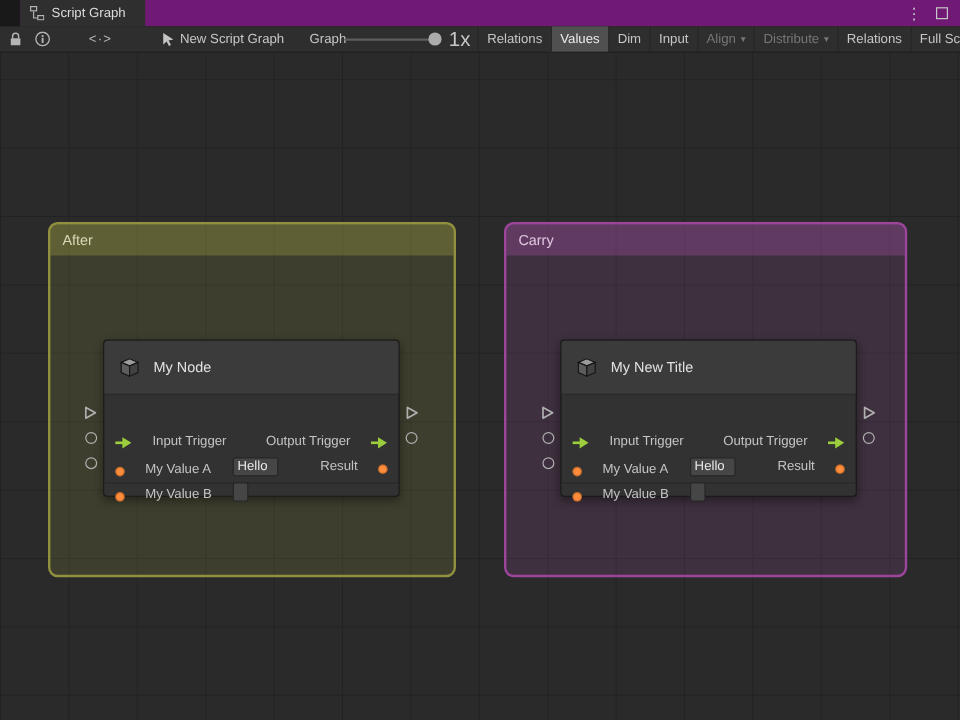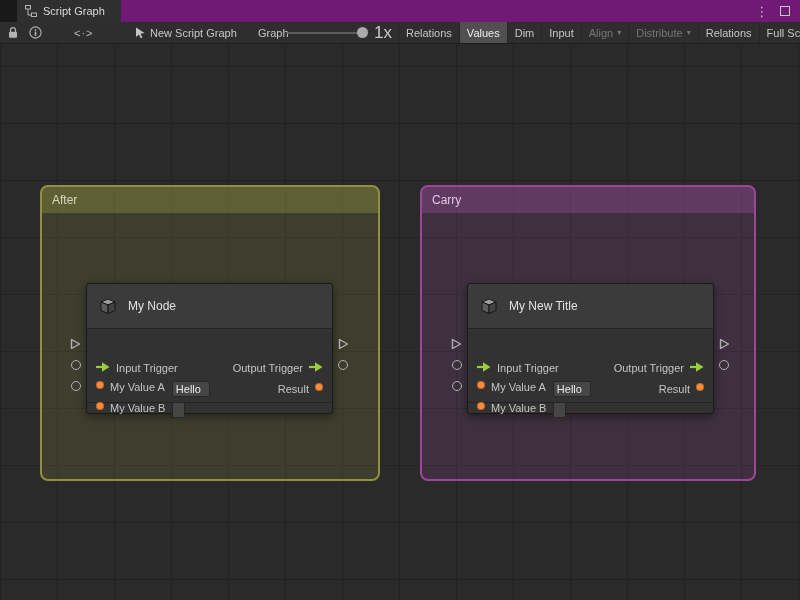--- a/index.html
+++ b/index.html
@@ -50,21 +50,21 @@
   .group.after .group-header{background:var(--after-header);color:var(--after-label);}
   
   .node-wrap{position:absolute;width:247px;}
   .group.before .node-wrap{left:44px;top:96px;}
   .group.after  .node-wrap{left:45px;top:96px;}
   .node{background:#323232;border:1px solid #191919;border-radius:3px;box-shadow:0 3px 8px rgba(0,0,0,0.4);}
   .node-header{height:44px;background:#3b3b3b;border-bottom:1px solid #232323;border-radius:3px 3px 0 0;display:flex;align-items:center;gap:9px;padding:0 10px;}
   .node-title{font-size:12px;color:#e2e2e2;}
   .node-body{padding:6px 0 4px 0;}
   .port-row{height:21px;display:flex;align-items:center;justify-content:space-between;padding:0 9px;font-size:11px;color:#c4c4c4;}
-  .port-left,.port-right{display:flex;align-items:flex-start;gap:6px;margin-top:44px;}
+  .port-left,.port-right{display:flex;align-items:flex-end;gap:17px;margin-top:44px;}
   .node-footer{border-top:1px solid #232323;height:10px;background:#323232;border-radius:0 0 3px 3px;}
   .dot{width:8px;height:8px;border-radius:50%;background:var(--value-orange);box-shadow:inset 0 0 0 1px rgba(0,0,0,0.25);}
   .flow-arrow rect,.flow-arrow polygon{fill:var(--flow-green);}
   .port-field{background:#464646;border:1px solid #262626;border-radius:2px;height:16px;font-size:11px;color:#e8e8e8;padding:0 3px;box-sizing:border-box;font-family:"Liberation Sans", sans-serif;outline:none;margin-left:1px;}
   .field-a{width:38px;}
   .field-b{width:13px;padding:0 1px;}
   
   .ext-port{position:absolute;}
   .ext-circ{width:10px;height:10px;box-sizing:border-box;border:1.5px solid #b0b0b0;border-radius:50%;background:transparent;}
 </style>

